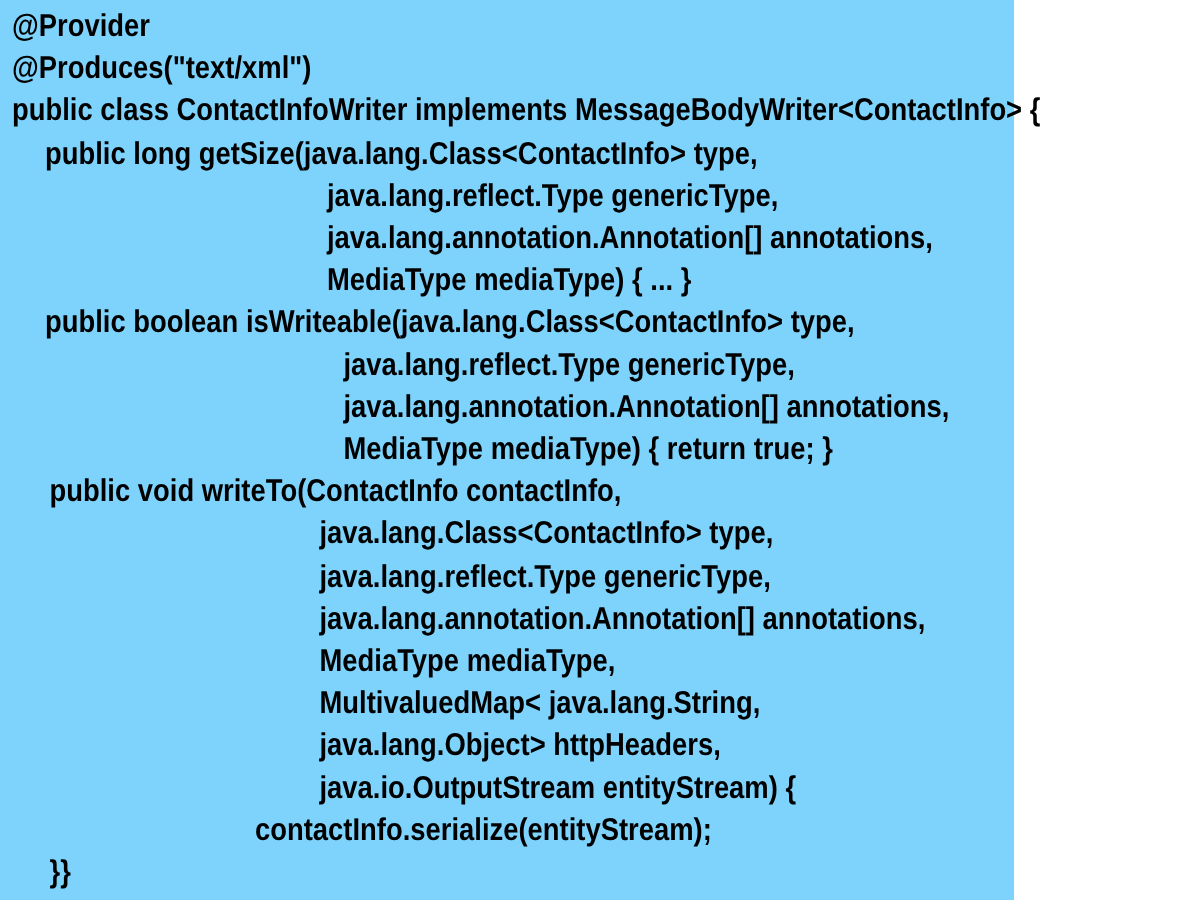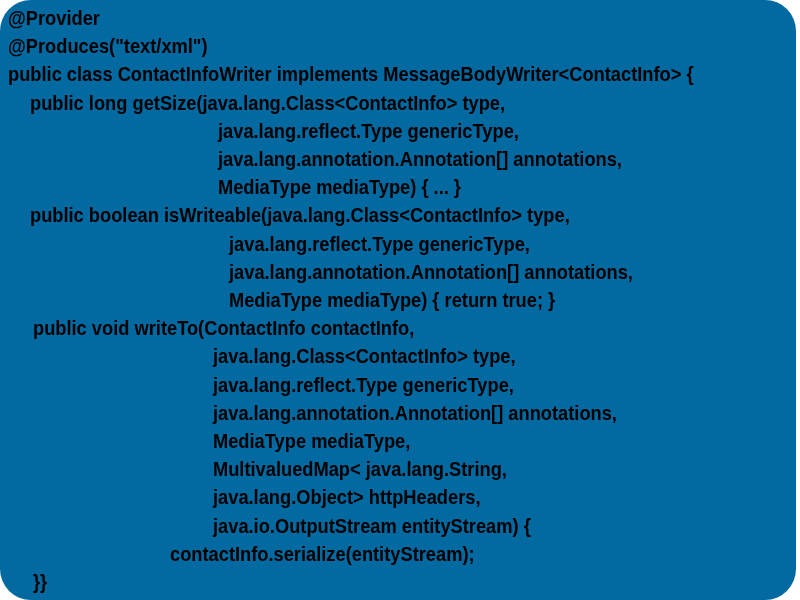--- a/index.html
+++ b/index.html
@@ -8,24 +8,23 @@
   }
   body {
     width: 800px;
     height: 600px;
     overflow: hidden;
     background: #ffffff;
     font-family: "Liberation Sans", sans-serif;
   }
   .slide {
     position: relative;
-    width: 796px;
+    width: 676px;
     height: 600px;
-    background: #0369a1;
-    border-radius: 31px;
+    background: #7dd3fc;
   }
   .code-block {
     position: absolute;
     top: 4px;
     left: 0;
     width: 920px;               
     transform: scaleX(0.87);    
     transform-origin: 0 0;
     font-family: "Liberation Sans", sans-serif;
     font-weight: 700;

